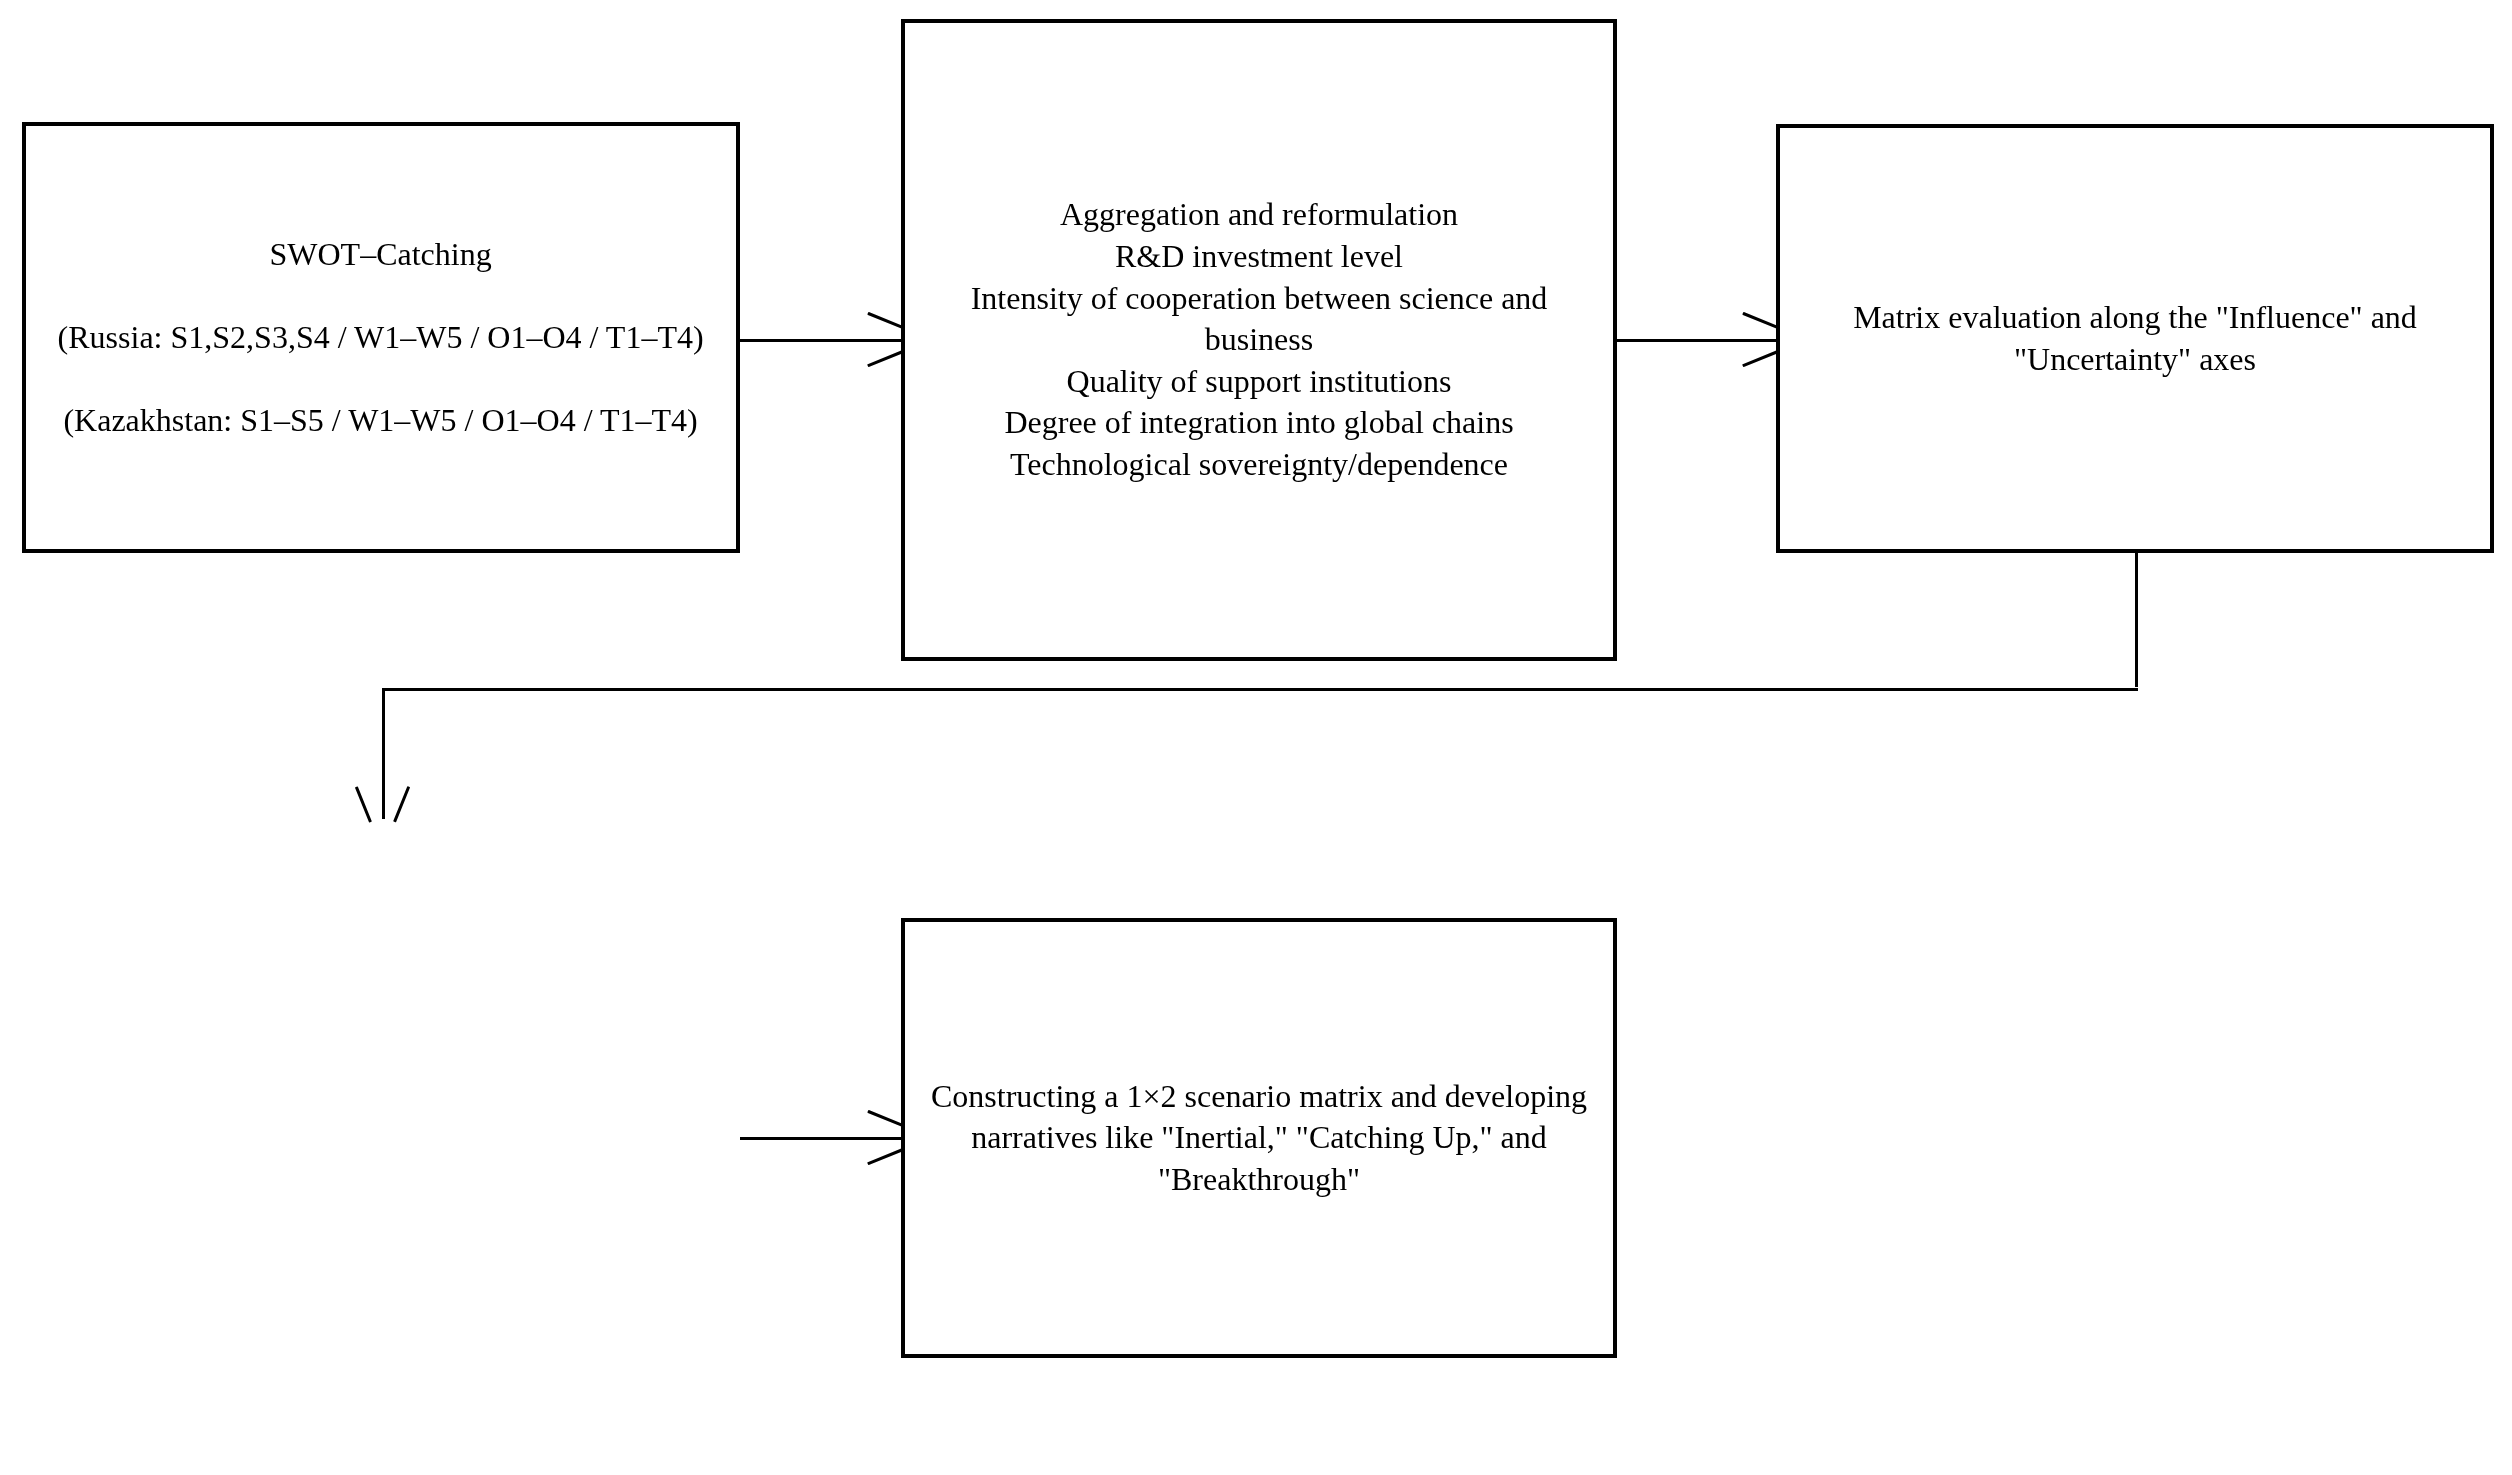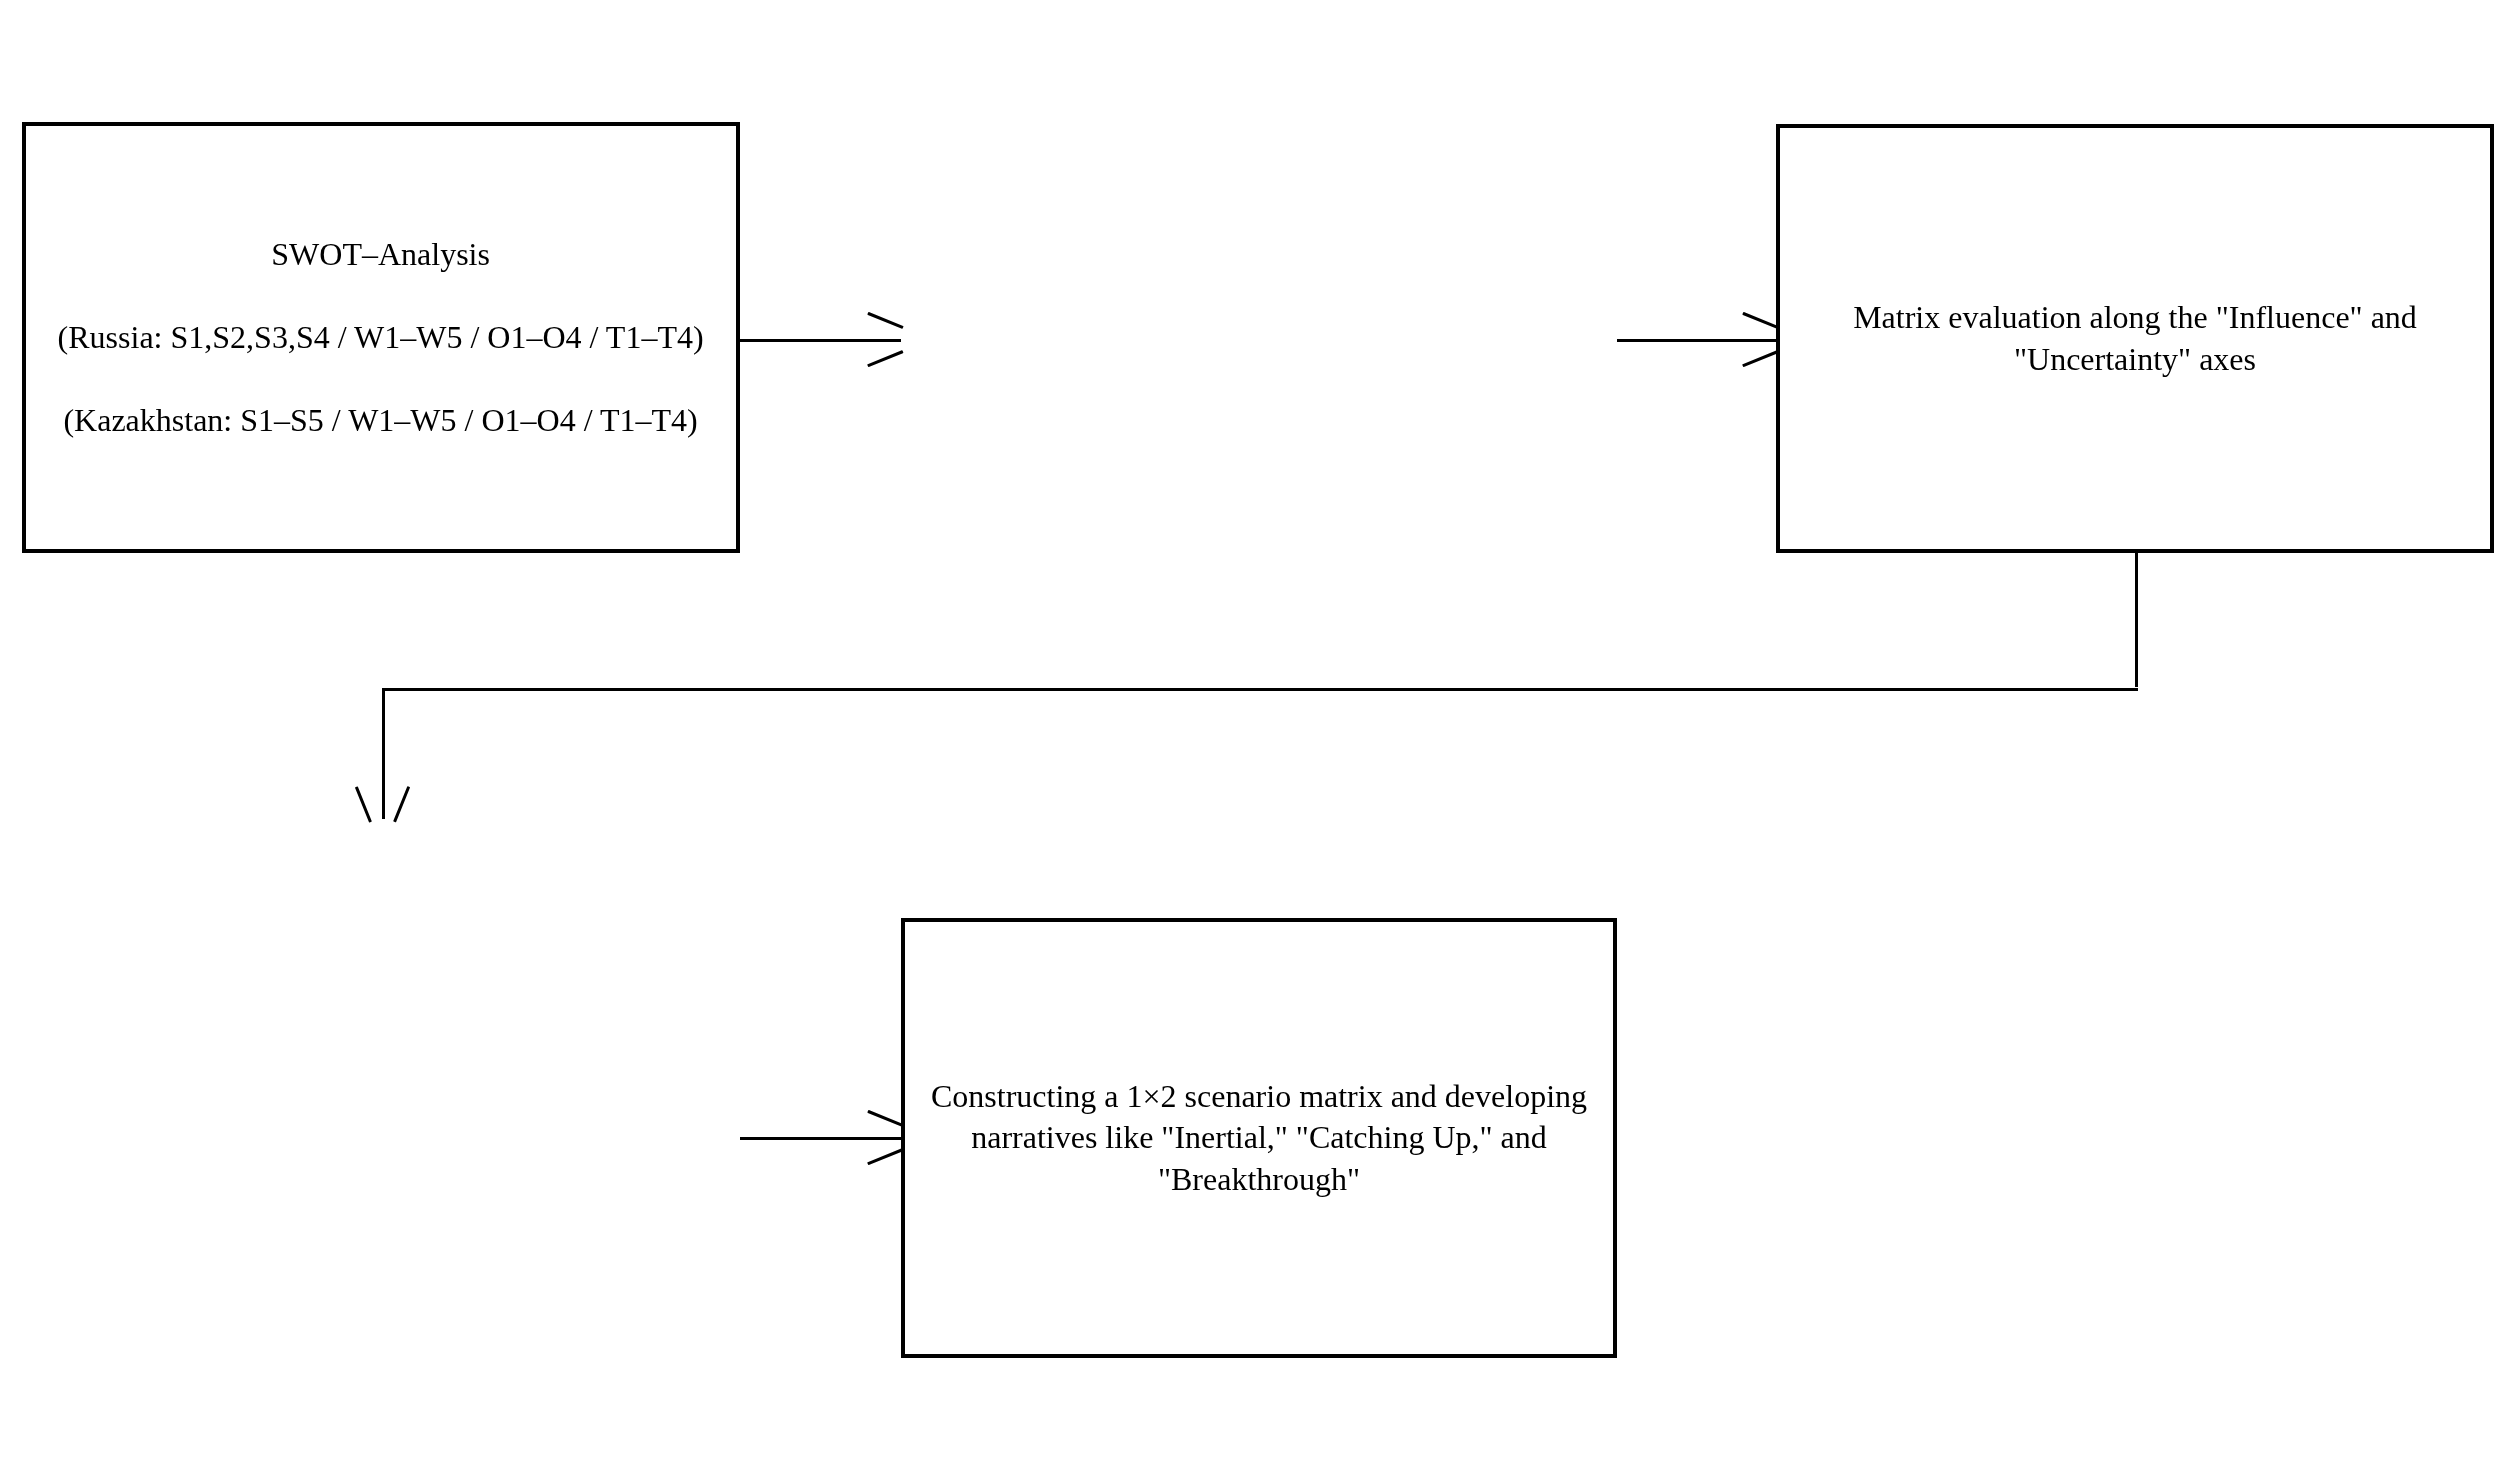--- a/index.html
+++ b/index.html
@@ -80,27 +80,35 @@
   }
   .ah-down i.a { left: -13.7px; transform: rotate(-22deg); transform-origin: 50% 100%; }
   .ah-down i.b { left:  10.2px; transform: rotate(22deg);  transform-origin: 50% 100%; }
 </style>
 </head>
 <body>
 
 <div id="canvas">
 
   <div class="node" id="node-swot">
-    <div class="node-text">SWOT–Analysis
+    <div class="node-text">SWOT–Catching
 
 (Russia: S1,S2,S3,S4 / W1–W5 / O1–O4 / T1–T4)
 
 (Kazakhstan:  S1–S5 / W1–W5 / O1–O4 / T1–T4)</div>
   </div>
 
+  <div class="node" id="node-factors">
+    <div class="node-text">Aggregation  and reformulation
+R&amp;D  investment  level
+Intensity  of cooperation between science and business
+Quality  of support institutions
+Degree of integration  into global chains
+Technological sovereignty/dependence</div>
+  </div>
 
   <div class="node" id="node-matrix">
     <div class="node-text">Matrix evaluation along the "Influence" and "Uncertainty"  axes</div>
   </div>
 
 
   <div class="node" id="node-scenarios">
     <div class="node-text">Constructing  a 1×2 scenario matrix and developing narratives like "Inertial," "Catching Up," and "Breakthrough"</div>
   </div>
 

